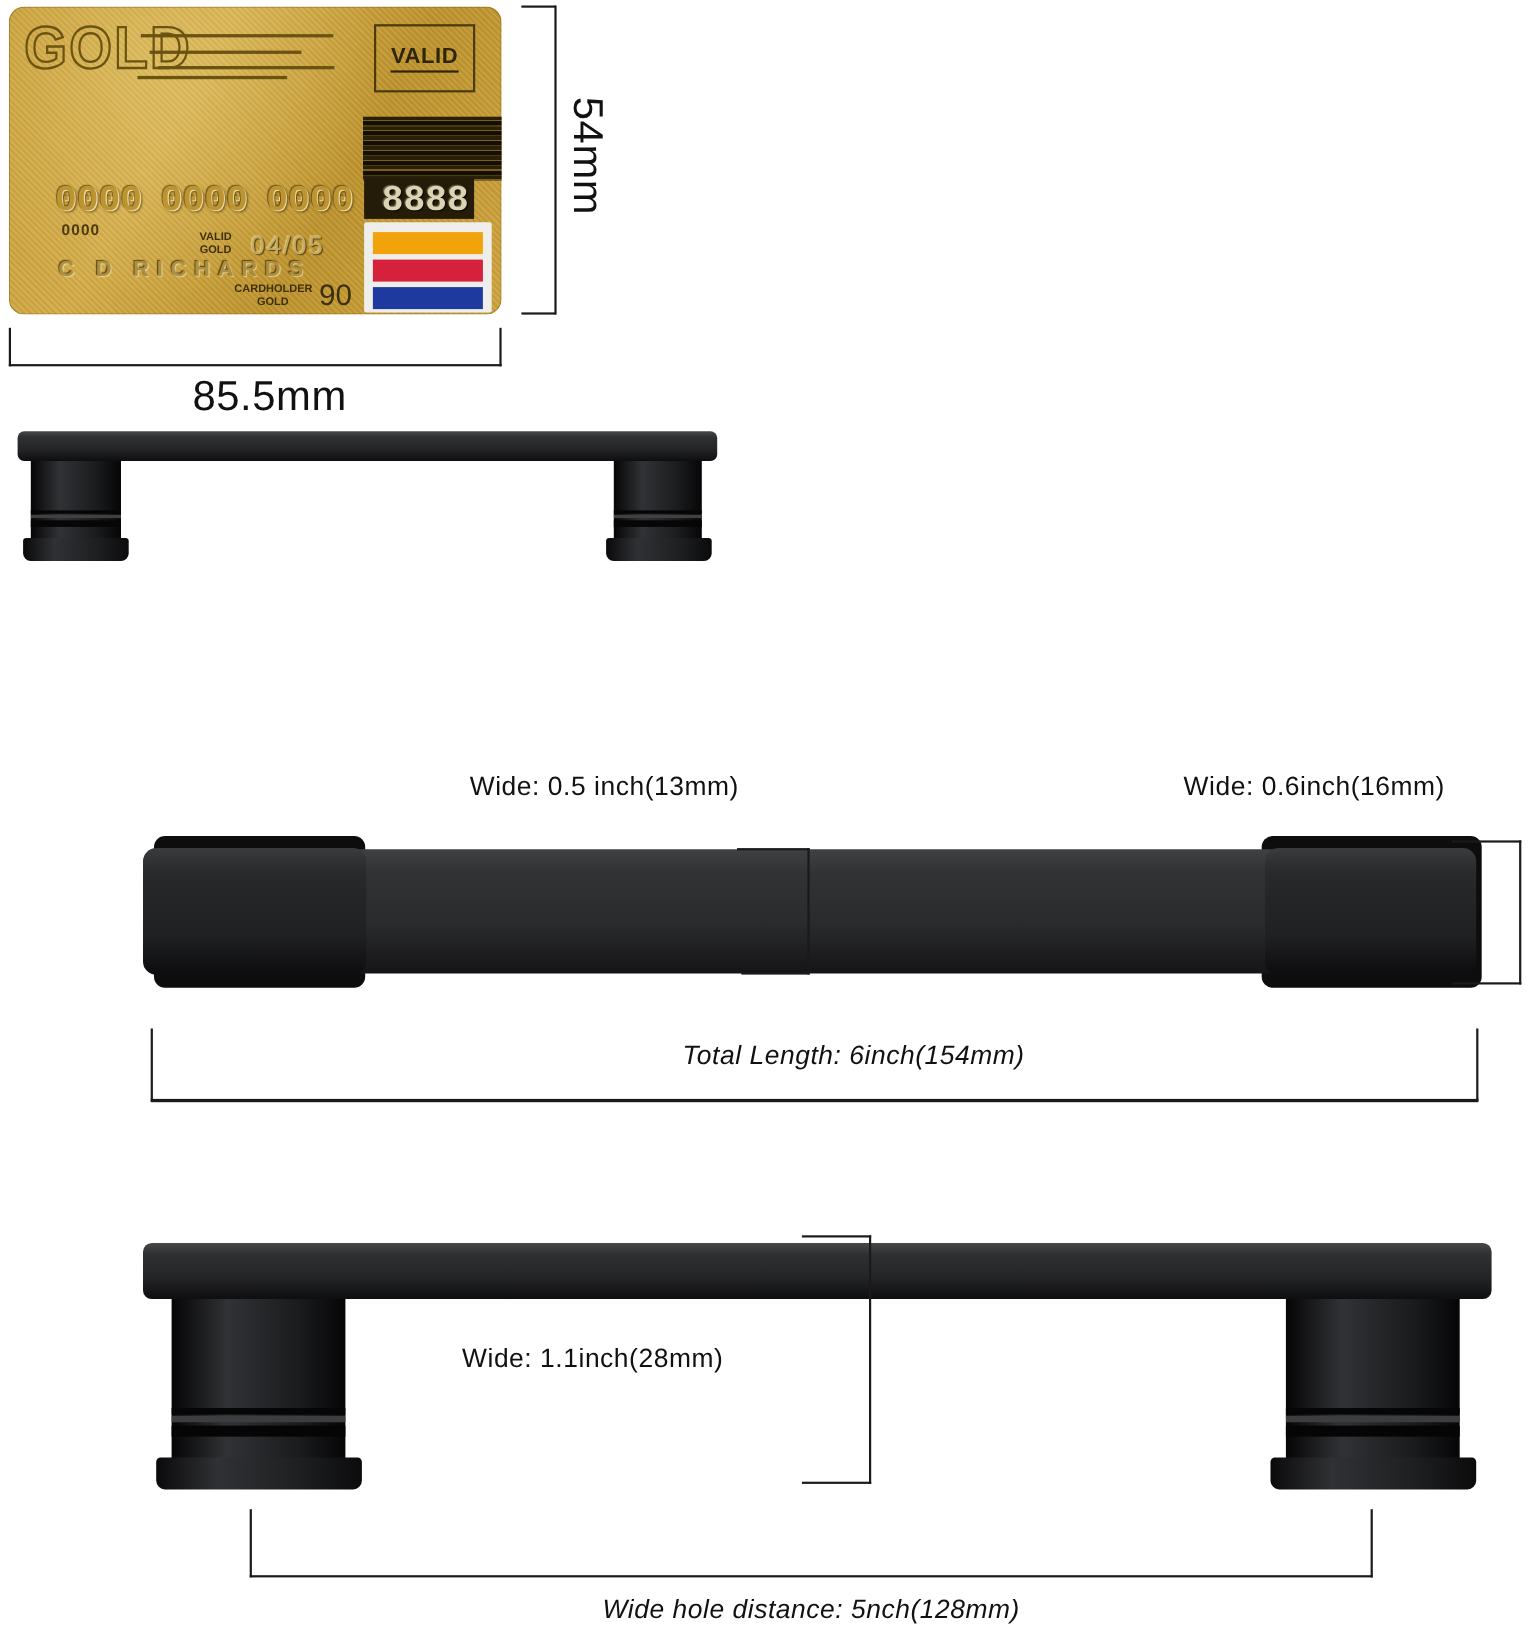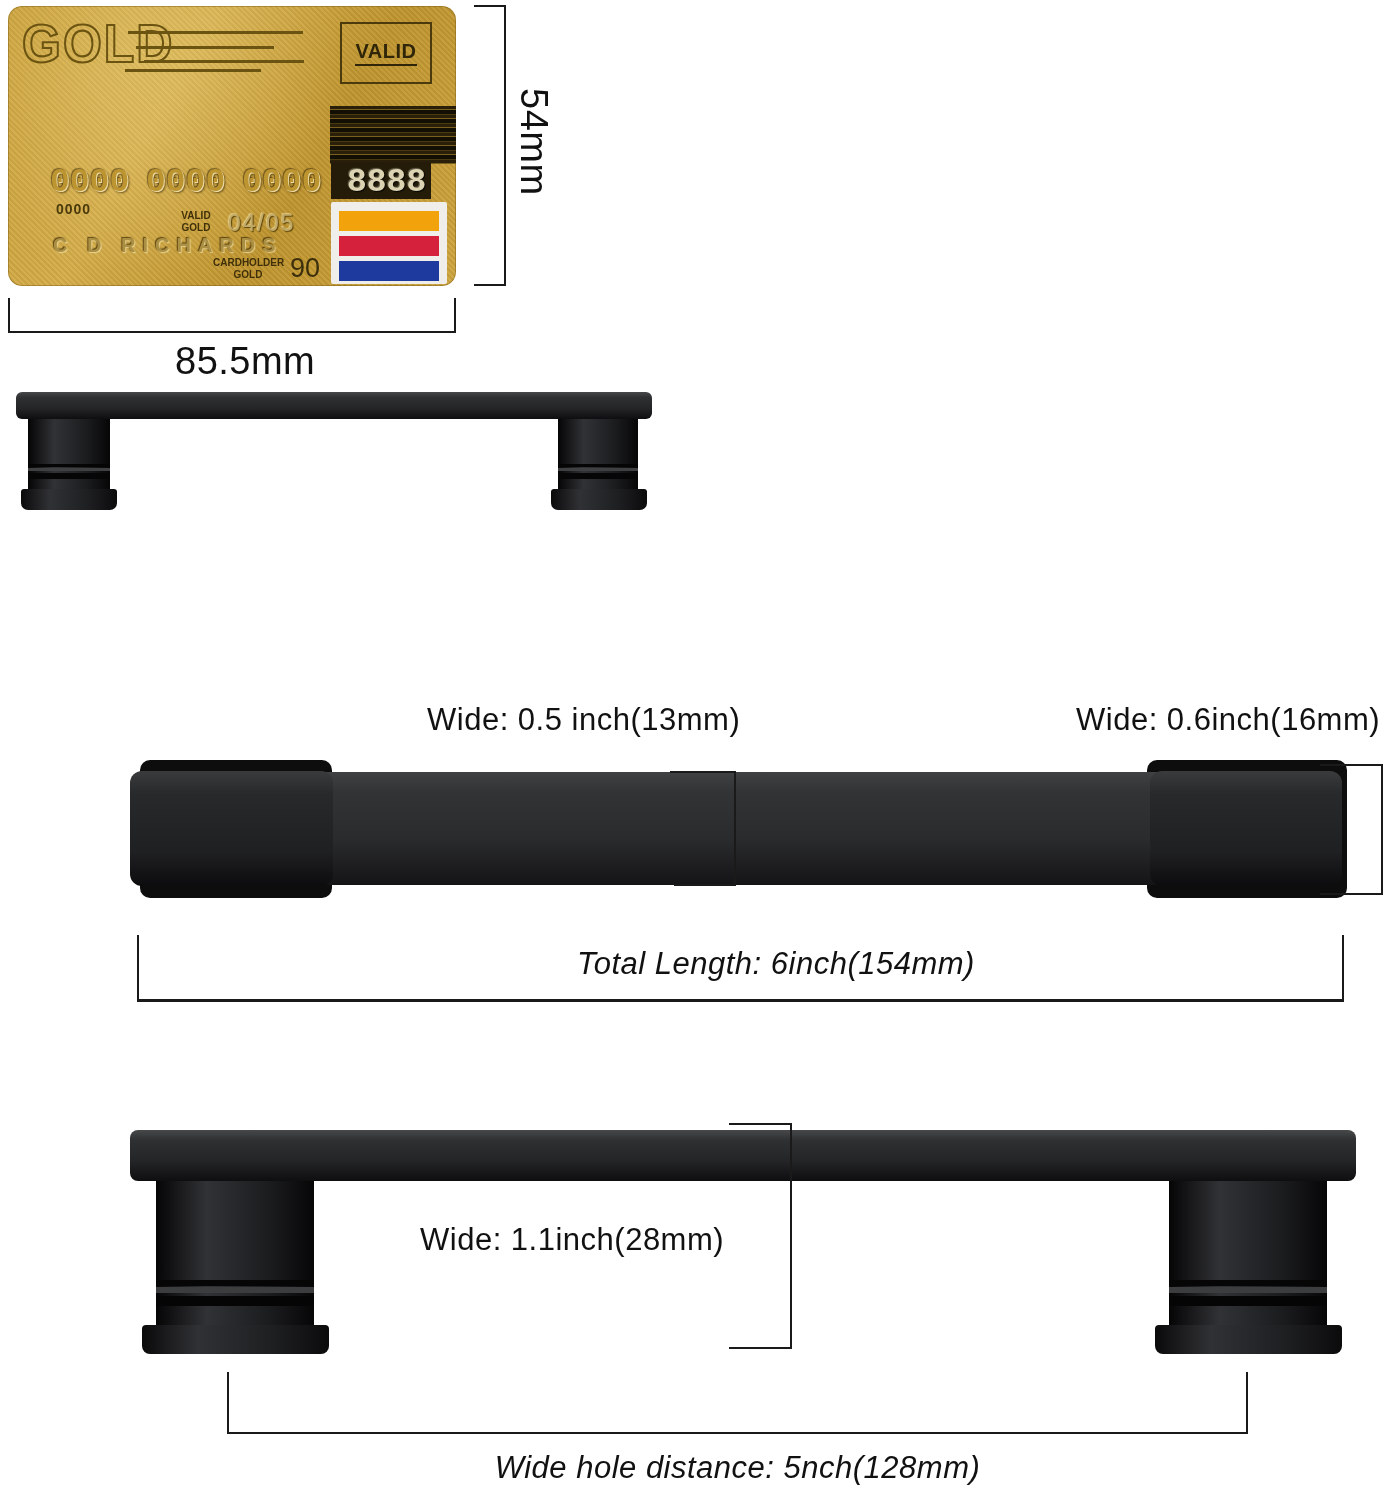--- a/index.html
+++ b/index.html
@@ -1,19 +1,19 @@
 <!DOCTYPE html>
 <html><head>
 <meta charset="utf-8">
 <style>
   html,body{margin:0;padding:0;background:#fff;}
   .canvas{position:relative;width:1396px;height:1500px;background:#ffffff;overflow:hidden;
           font-family:"Liberation Sans",sans-serif;}
   .dim-line{position:absolute;background:#1a1a1a;}
-  .dim-text{position:absolute;font-size:31px;color:#111;white-space:nowrap;letter-spacing:0.5px;}
+  .dim-text{position:absolute;font-size:24px;color:#111;white-space:nowrap;letter-spacing:0.5px;}
   .dim-text.it{font-style:italic;}
 
   
   .card{position:absolute;left:8px;top:6px;width:448px;height:280px;border-radius:14px;
         background:
           radial-gradient(circle at 28% 18%, rgba(255,235,160,.28), rgba(255,235,160,0) 55%),
           repeating-linear-gradient(45deg, rgba(255,255,255,.05) 0 2px, rgba(0,0,0,.05) 2px 4px),
           linear-gradient(120deg,#c89d35,#d5ad49 35%,#c0952e 65%,#cfa53f);
         box-shadow:inset 0 0 0 1px rgba(120,90,20,.45);}
   .card-brand{position:absolute;left:14px;top:6px;font-size:50px;font-weight:bold;

